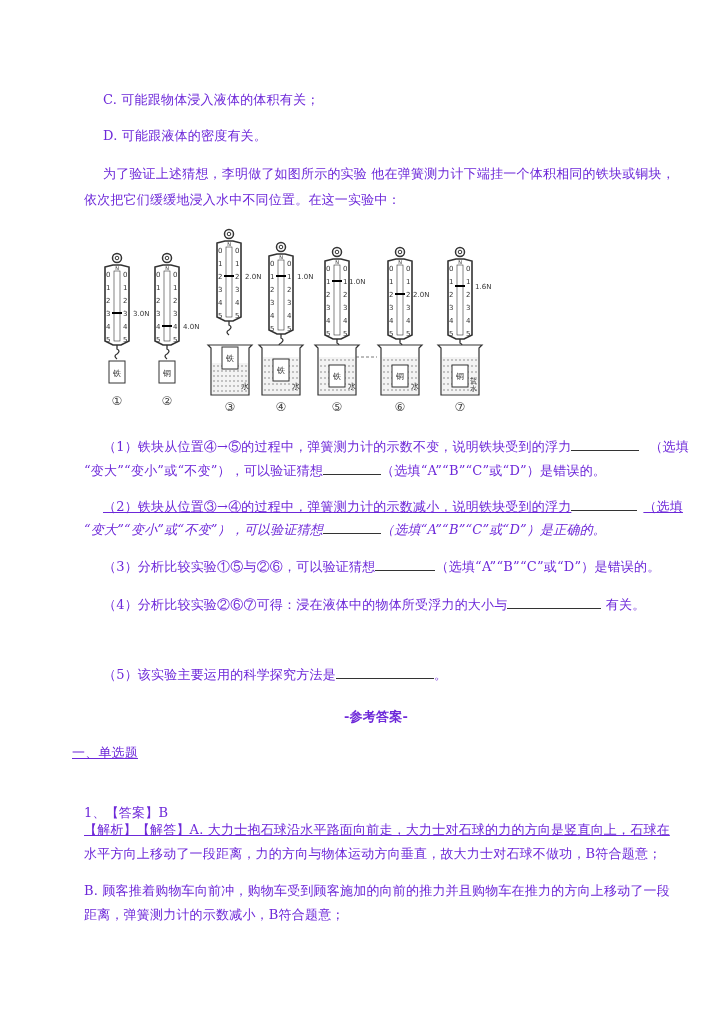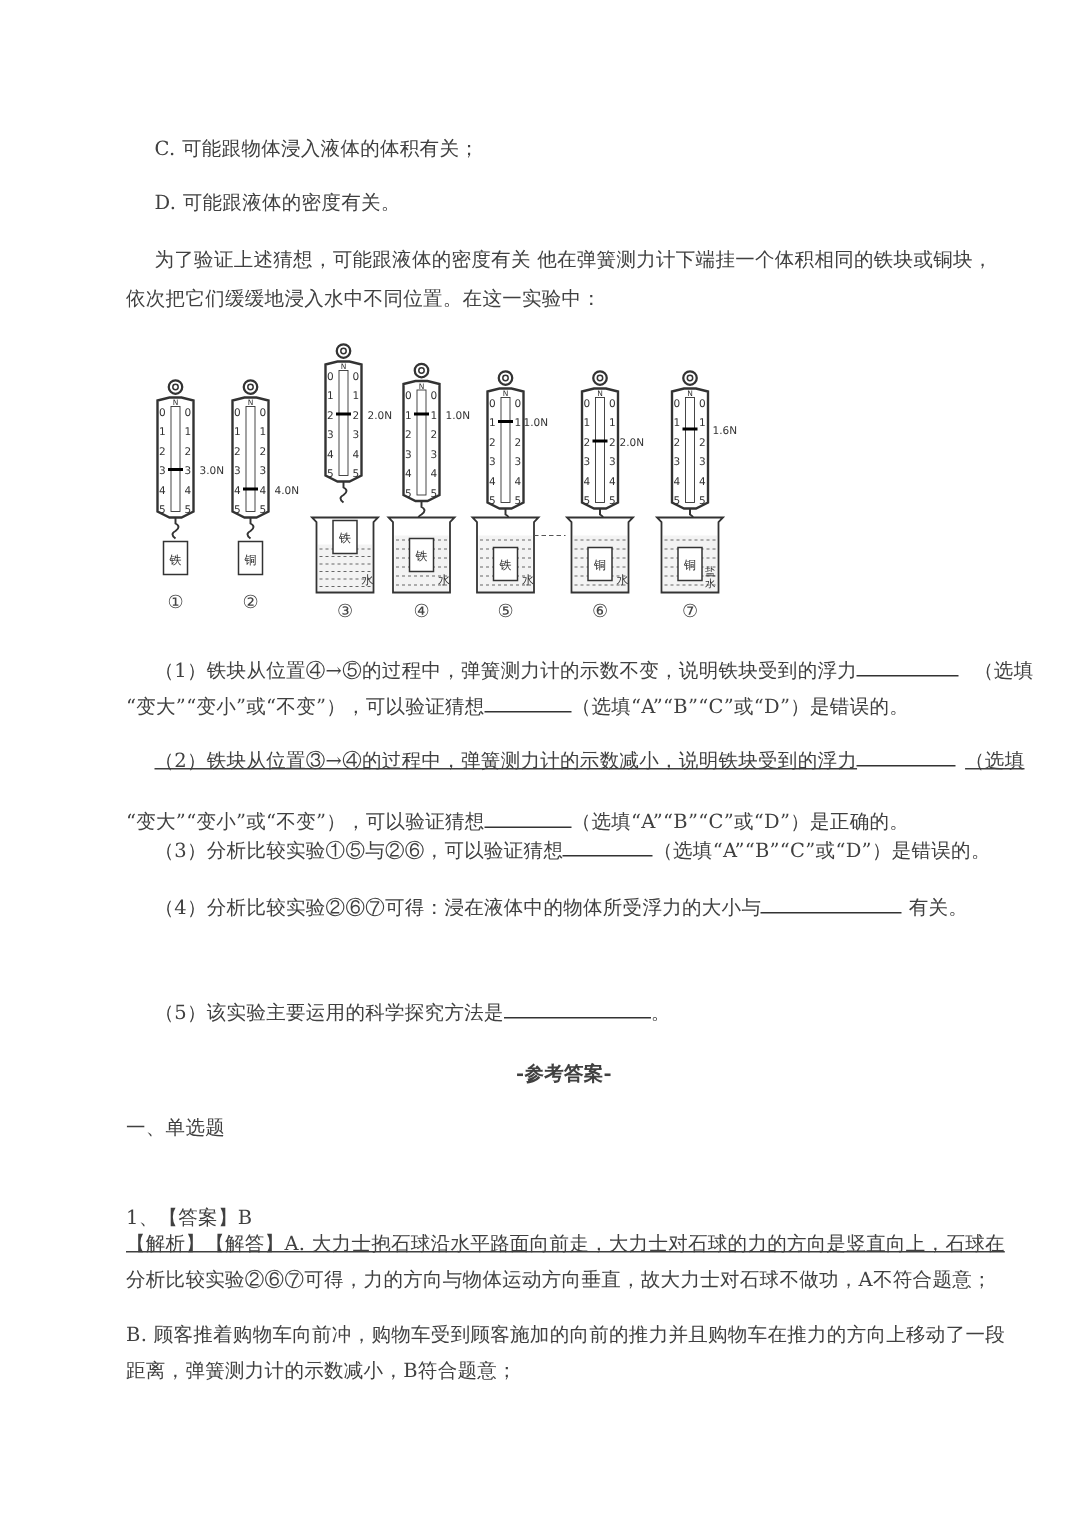--- a/index.html
+++ b/index.html
@@ -1,31 +1,31 @@
 <!DOCTYPE html>
 <html><head>
 <meta charset="utf-8">
 <style>
   html, body { margin:0; padding:0; background:#ffffff; }
   body { width:720px; height:1017px; position:relative; overflow:hidden;
          font-family:"DejaVu Serif","Liberation Serif",serif; color:#222; }
-  .line { position:absolute; font-size:13px; white-space:nowrap; line-height:16px; color:#404040; letter-spacing:0.2px; }
+  .line { position:absolute; font-size:13px; white-space:nowrap; line-height:16px; color:#6d28d9; letter-spacing:0.2px; }
   .blank { display:inline-block; border-bottom:1px solid #333; height:12px; vertical-align:baseline; }
   .center { left:16px; width:720px; text-align:center; font-weight:bold; }
   #figure { position:absolute; left:95px; top:225px; width:400px; height:195px; }
   #figure svg { width:400px; height:195px; }
   .fig-text { font-family:"DejaVu Sans","Liberation Sans",sans-serif; }
 </style>
 </head>
 <body>
 
 <div class="line" style="left:103px;top:92px;">C. 可能跟物体浸入液体的体积有关；</div>
 <div class="line" style="left:103px;top:128px;">D. 可能跟液体的密度有关。</div>
 
-<div class="line" style="left:103px;top:166px;">为了验证上述猜想，可能跟液体的密度有关 他在弹簧测力计下端挂一个体积相同的铁块或铜块，</div>
+<div class="line" style="left:103px;top:166px;">为了验证上述猜想，李明做了如图所示的实验 他在弹簧测力计下端挂一个体积相同的铁块或铜块，</div>
 <div class="line" style="left:84px;top:192px;">依次把它们缓缓地浸入水中不同位置。在这一实验中：</div>
 
 <div id="figure">
   <svg viewBox="0 0 400 195" xmlns="http://www.w3.org/2000/svg" class="fig-text">
     <defs>
       <g id="ticks">
         <line x1="0" y1="0" x2="0" y2="1" stroke="#333" stroke-width="0.6"></line>
       </g>
     </defs>
 
@@ -297,35 +297,35 @@
 <div class="line" style="left:103px;top:438px;">
   <span>（1）铁块从位置④→⑤的过程中，弹簧测力计的示数不变，说明铁块受到的浮力</span><span class="blank" style="width:68px;"></span><span style="margin-left:10px;">（选填</span>
 </div>
 <div class="line" style="left:84px;top:462px;">
   <span>“变大”“变小”或“不变”），可以验证猜想</span><span class="blank" style="width:58px;"></span><span>（选填“A”“B”“C”或“D”）是错误的。</span>
 </div>
 
 <div class="line" style="left:103px;top:498px;text-decoration:underline;">
   <span>（2）铁块从位置③→④的过程中，弹簧测力计的示数减小，说明铁块受到的浮力</span><span class="blank" style="width:66px;"></span><span style="margin-left:6px;">（选填</span>
 </div>
-<div class="line" style="left:84px;top:539px;">
+<div class="line" style="left:84px;top:521px;font-style:italic;">
   <span>“变大”“变小”或“不变”），可以验证猜想</span><span class="blank" style="width:58px;"></span><span>（选填“A”“B”“C”或“D”）是正确的。</span>
 </div>
 
 <div class="line" style="left:103px;top:558px;">
   <span>（3）分析比较实验①⑤与②⑥，可以验证猜想</span><span class="blank" style="width:60px;"></span><span>（选填“A”“B”“C”或“D”）是错误的。</span>
 </div>
 
 <div class="line" style="left:103px;top:596px;">
   <span>（4）分析比较实验②⑥⑦可得：浸在液体中的物体所受浮力的大小与</span><span class="blank" style="width:94px;"></span><span> 有关。</span>
 </div>
 
 <div class="line" style="left:103px;top:634px;margin-top:32px;">
   <span>（5）该实验主要运用的科学探究方法是</span><span class="blank" style="width:98px;"></span><span>。</span>
 </div>
 
 <div class="line center" style="top:709px;">-参考答案-</div>
-<div class="line" style="left:84px;top:745px;">一、单选题</div>
+<div class="line" style="left:72px;top:745px;text-decoration:underline;">一、单选题</div>
 <div class="line" style="left:84px;top:782px;margin-top:23px;">1、【答案】B</div>
 <div class="line" style="left:84px;top:822px;text-decoration:underline;">【解析】【解答】A. 大力士抱石球沿水平路面向前走，大力士对石球的力的方向是竖直向上，石球在</div>
-<div class="line" style="left:84px;top:846px;">分析比较实验②⑥⑦可得，力的方向与物体运动方向垂直，故大力士对石球不做功，A不符合题意；</div>
+<div class="line" style="left:84px;top:846px;">水平方向上移动了一段距离，力的方向与物体运动方向垂直，故大力士对石球不做功，B符合题意；</div>
 <div class="line" style="left:84px;top:883px;">B. 顾客推着购物车向前冲，购物车受到顾客施加的向前的推力并且购物车在推力的方向上移动了一段</div>
 <div class="line" style="left:84px;top:907px;">距离，弹簧测力计的示数减小，B符合题意；</div>
 
 </body></html>

